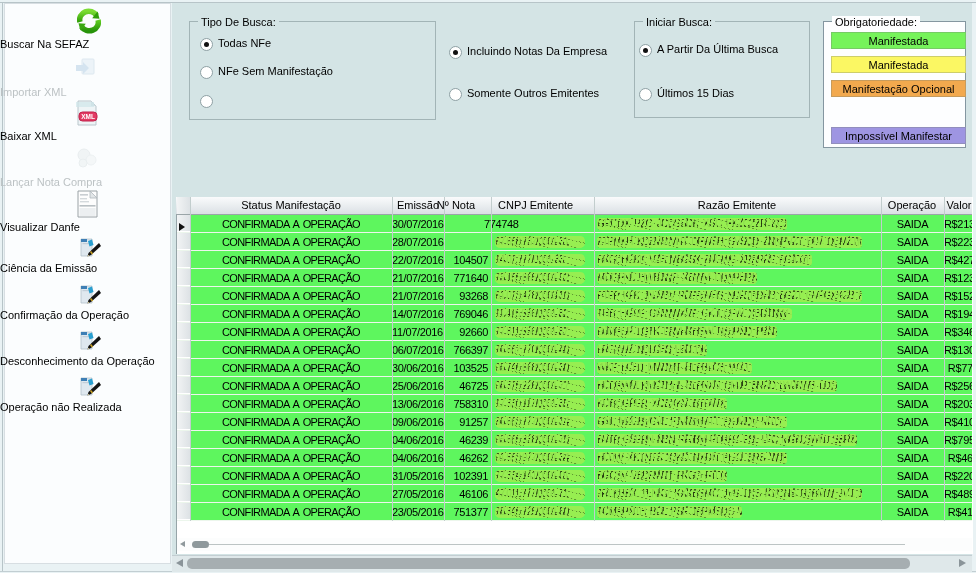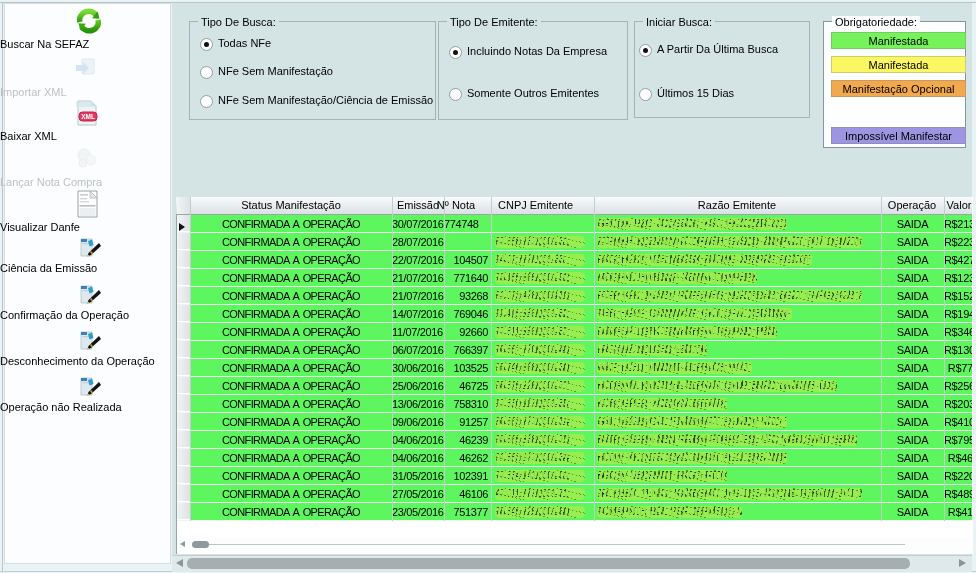--- a/index.html
+++ b/index.html
@@ -151,24 +151,20 @@
 </svg></div>
 <div class="sbtxt" style="top:401px;">Operação não Realizada</div>
 <div class="gbox" style="left:189px;top:21px;width:247px;height:99px;">
       <div class="glabel">Tipo De Busca:</div>
     </div>
 <div class="radio on" style="left:200px;top:38px;"></div>
 <div class="rlab" style="left:218px;top:37px;">Todas NFe</div>
 <div class="radio" style="left:200px;top:66px;"></div>
 <div class="rlab" style="left:218px;top:65px;">NFe Sem Manifestação</div>
 <div class="radio" style="left:200px;top:95px;"></div>
-<div class="rlab" style="left:218px;top:94px;">NFe Sem Manifestação/Ciência de Emissão</div>
-<div class="gbox" style="left:438px;top:21px;width:190px;height:99px;">
-      <div class="glabel">Tipo De Emitente:</div>
-    </div>
 <div class="radio on" style="left:449px;top:46px;"></div>
 <div class="rlab" style="left:467px;top:45px;">Incluindo Notas Da Empresa</div>
 <div class="radio" style="left:449px;top:88px;"></div>
 <div class="rlab" style="left:467px;top:87px;">Somente Outros Emitentes</div>
 <div class="gbox" style="left:634px;top:21px;width:176px;height:97px;">
       <div class="glabel">Iniciar Busca:</div>
     </div>
 <div class="radio on" style="left:639px;top:44px;"></div>
 <div class="rlab" style="left:657px;top:43px;">A Partir Da Última Busca</div>
 <div class="radio" style="left:639px;top:88px;"></div>
@@ -185,21 +181,21 @@
 <div class="h" style="left:291px;transform:translateX(-50%);">Status Manifestação</div>
 <div class="h" style="left:418px;transform:translateX(-50%);">Emissão</div>
 <div class="h" style="left:456px;transform:translateX(-50%);">Nº Nota</div>
 <div class="h" style="left:498px;">CNPJ Emitente</div>
 <div class="h" style="left:737px;transform:translateX(-50%);">Razão Emitente</div>
 <div class="h" style="left:912px;transform:translateX(-50%);">Operação</div>
 <div class="h" style="left:959px;transform:translateX(-50%);">Valor</div>
 <div class="row" style="top:215px;">
       <span class="cell st" style="left:114px;transform:translateX(-50%);">CONFIRMADA A OPERAÇÃO</span>
       <span class="cell" style="left:215px;width:48px;text-align:right;display:inline-block;position:absolute;">30/07/2016</span>
-      <span class="cell" style="left:267px;width:32px;text-align:right;display:inline-block;position:absolute;">774748</span>
+      <span class="cell" style="left:267px;width:32px;text-align:right;display:inline-block;position:absolute;padding-left:40px;">774748</span>
       <span class="scr" style="left:318px;width:90px;margin-top:32px;">09.587.756/0001-40</span>
       <span class="scr" style="left:420px;width:190px;letter-spacing:-0.70px;filter:blur(0.44px);border-radius:4px;">GRCDX PZC JCDSSDK XSC FKZCZZR KCX MSGX ZMX HFZZJPFX </span>
       <span class="cell" style="left:704px;width:63px;text-align:center;display:inline-block;position:absolute;">SAIDA</span>
       <span class="cell" style="left:767px;width:43px;text-align:right;display:inline-block;position:absolute;">R$213,45</span>
     </div>
 <div class="mk" style="top:215px;"></div>
 <div class="row" style="top:233px;">
       <span class="cell st" style="left:114px;transform:translateX(-50%);">CONFIRMADA A OPERAÇÃO</span>
       <span class="cell" style="left:215px;width:48px;text-align:right;display:inline-block;position:absolute;">28/07/2016</span>
       <span class="cell" style="left:267px;width:44px;text-align:right;display:inline-block;position:absolute;margin-top:16px;">47400</span>

